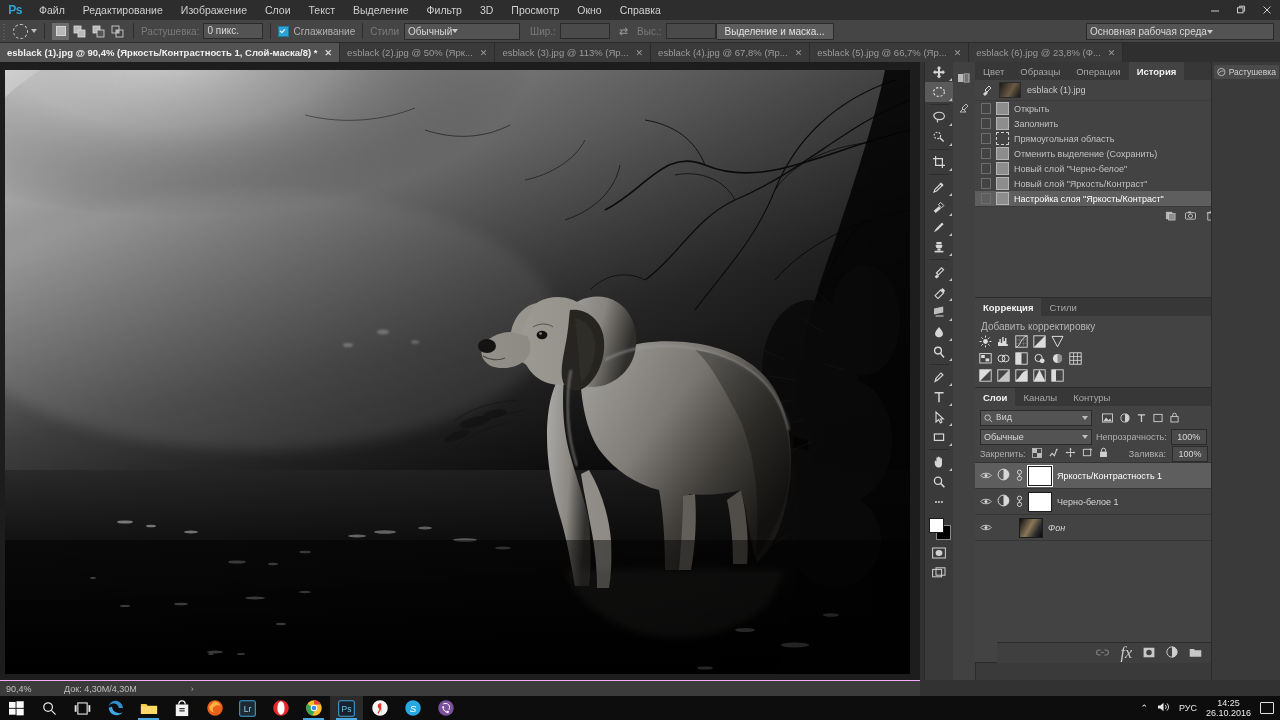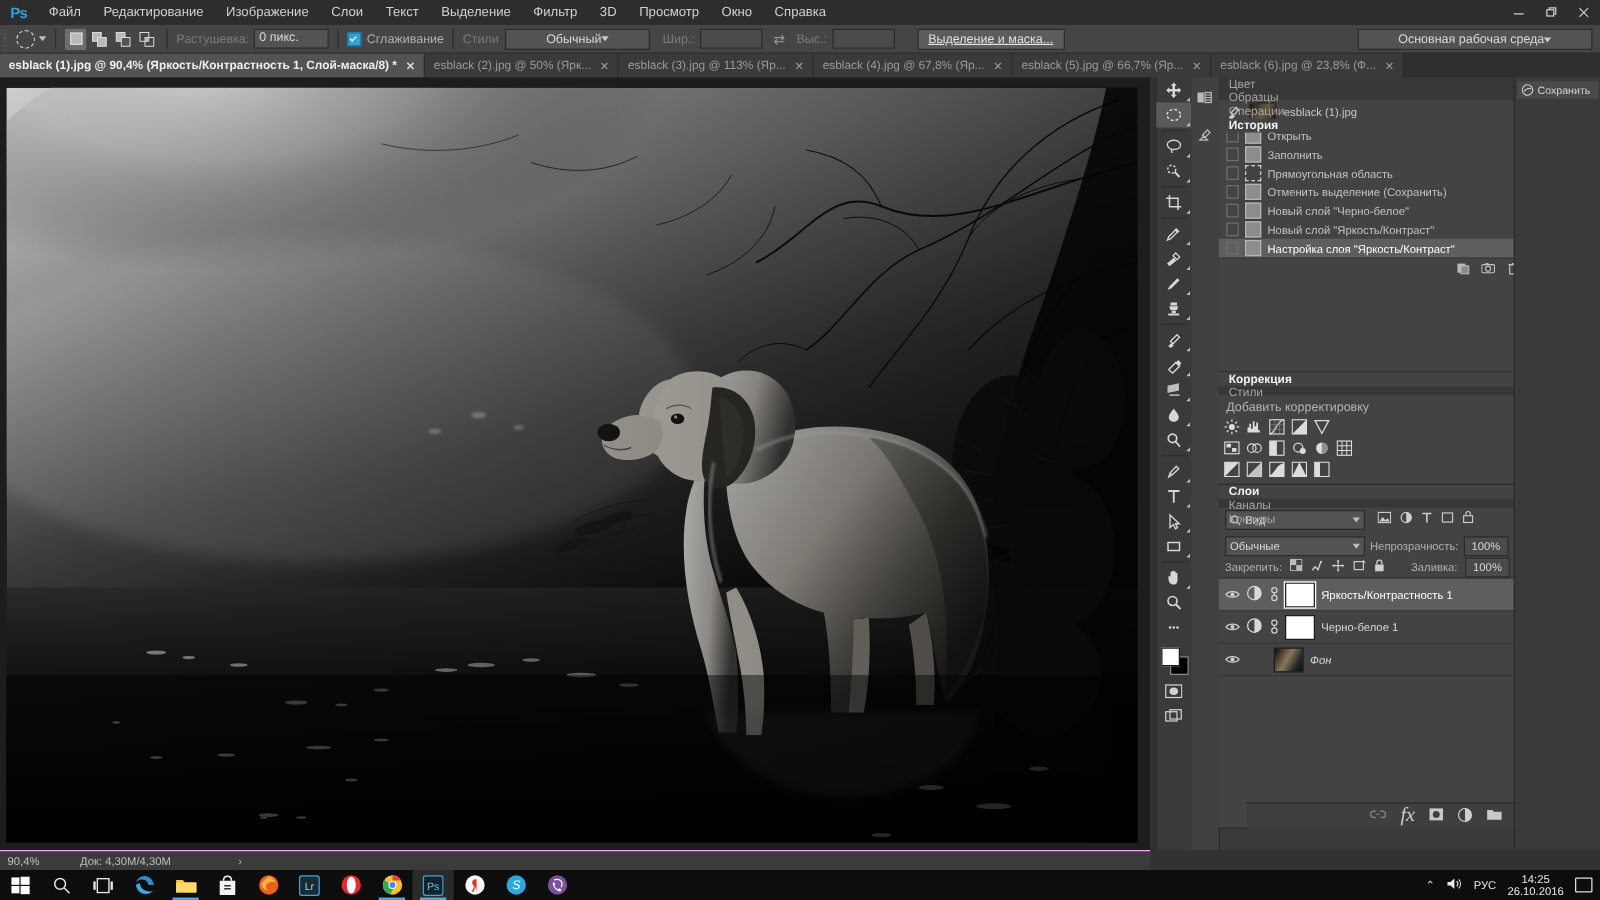--- a/index.html
+++ b/index.html
@@ -35,21 +35,21 @@
   .sq{width:8px;height:8px;border:1px solid #d6d6d6;background:#b9b9b9;}
   .lbl{font-size:10px;color:#b0b0b0;white-space:nowrap;}
   .lbl.dim{color:#7a7a7a;}
   .field{height:14px;background:#535353;border:1px solid #2b2b2b;color:#d8d8d8;font-size:10px;
          line-height:14px;padding:0 3px;margin-left:4px;}
   .chk{width:9px;height:9px;background:#2ea3d8;border:1px solid #1b7ba5;display:inline-block;
        position:relative;margin-right:4px;vertical-align:-1px;}
   .chk:after{content:"";position:absolute;left:1px;top:2px;width:4px;height:2px;
        border-left:1.4px solid #fff;border-bottom:1.4px solid #fff;transform:rotate(-45deg);}
   .selectbox{height:15px;background:#535353;border:1px solid #2b2b2b;display:flex;align-items:center;
-             justify-content:center;padding:0 3px;color:#d8d8d8;font-size:10px;}
+             justify-content:flex-start;padding:0 3px;color:#d8d8d8;font-size:10px;}
   .selectbox .caret{border-top-color:#c9c9c9;}
   .btn{height:15px;background:#5c5c5c;border:1px solid #2b2b2b;color:#e0e0e0;font-size:10px;
        line-height:15px;padding:0 8px;border-radius:1px;}
   .swap-ico{color:#9a9a9a;font-size:11px;}
   .workspace{position:absolute;right:6px;top:3px;width:180px;}
 
   
   .tabbar{position:absolute;left:0;top:43px;width:1280px;height:19px;background:#2f2f2f;display:flex;}
   .doctab{height:19px;display:flex;align-items:center;padding:0 7px;font-size:9.5px;color:#9a9a9a;
           background:#3a3a3a;border-right:1px solid #2b2b2b;max-width:none;white-space:nowrap;}
@@ -83,21 +83,21 @@
   .dock{position:absolute;left:953px;top:62px;width:327px;height:618px;background:#3a3a3a;}
   .iconrail{position:absolute;left:0;top:0;width:22px;height:618px;background:#414141;
             border-right:1px solid #2b2b2b;}
   .rail-ico{width:22px;height:24px;display:flex;align-items:center;justify-content:center;color:#c9c9c9;}
   .panelcol{position:absolute;left:22px;top:0;width:250px;}
   .libcol{position:absolute;left:258px;top:0;width:69px;height:618px;background:#3a3a3a;
           border-left:1px solid #2b2b2b;}
   .libtab{margin:3px 2px 0 2px;height:14px;background:#4a4a4a;display:flex;align-items:center;
           gap:3px;padding:0 3px;font-size:8.5px;color:#d0d0d0;border-radius:1px;}
   .panel{background:#434343;border-bottom:1px solid #2b2b2b;}
-  .panel-tabs{height:18px;background:#373737;display:flex;align-items:stretch;position:relative;flex-direction:column;}
+  .panel-tabs{height:18px;background:#373737;display:flex;align-items:stretch;position:relative;}
   .ptab{padding:0 8px;display:flex;align-items:center;font-size:9.5px;color:#a6a6a6;}
   .ptab.active{background:#434343;color:#f2f2f2;font-weight:bold;}
   .pmenu{position:absolute;right:4px;top:5px;width:9px;height:8px;
          background:repeating-linear-gradient(to bottom,#bdbdbd 0 1.5px,transparent 1.5px 3px);}
   .pbody{padding:0;}
 
   
   .hist-head{display:flex;align-items:center;gap:6px;height:20px;padding:0 6px;
              border-bottom:1px solid #3a3a3a;}
   .hist-thumb{width:20px;height:14px;background:linear-gradient(120deg,#1a1a1a,#6b5a44 55%,#151515);
@@ -109,21 +109,21 @@
   .hist-ico.dash{background:transparent;border:1px dashed #cfcfcf;}
   .hist-foot{display:flex;justify-content:flex-end;align-items:center;gap:9px;height:18px;padding:0 9px;
              border-top:1px solid #3a3a3a;}
 
   
   .adj-title{font-size:10px;color:#b4b4b4;padding:5px 6px 3px 6px;}
   .adj-row{display:flex;gap:5px;margin-bottom:4px;width:100%;padding-left:4px;}
   .adj-ico{width:13px;height:13px;display:flex;align-items:center;justify-content:center;color:#dcdcdc;}
 
   
-  .lay-filter{display:flex;align-items:flex-start;gap:4px;height:18px;padding:2px 5px;}
+  .lay-filter{display:flex;align-items:flex-end;gap:4px;height:18px;padding:2px 5px;font-family:Liberation Mono, monospace;}
   .filterbox{flex:0 0 104px;height:14px;background:#535353;border:1px solid #2b2b2b;display:flex;
              align-items:center;padding:0 3px;gap:3px;color:#cfcfcf;font-size:9px;}
   .filtico{display:flex;gap:7px;align-items:center;margin-left:6px;color:#cfcfcf;}
   .toggle-dot{width:7px;height:7px;border-radius:50%;background:#cfcfcf;margin-left:auto;}
   .lay-blend{display:flex;align-items:center;gap:4px;height:17px;padding:0 5px;}
   .blendsel{flex:0 0 104px;height:14px;background:#535353;border:1px solid #2b2b2b;display:flex;
             align-items:center;justify-content:space-between;padding:0 3px;font-size:9px;color:#d8d8d8;}
   .numbox{width:34px;height:14px;background:#4a4a4a;border:1px solid #2b2b2b;font-size:9px;
           color:#d8d8d8;text-align:center;line-height:14px;}
   .lay-lock{display:flex;align-items:center;gap:6px;height:17px;padding:0 5px;border-bottom:1px solid #333;}
@@ -245,21 +245,21 @@
     </div>
 
     <span class="lbl dim" style="margin-left:10px;">Шир.:</span>
     <span class="field" style="width:42px;background:#4a4a4a;"></span>
 
     <span class="swap-ico" style="margin:0 9px;">⇄</span>
 
     <span class="lbl dim">Выс.:</span>
     <span class="field" style="width:42px;background:#4a4a4a;"></span>
 
-    <div class="btn" style="margin-left:18px;text-decoration:underline;">Выделение и маска...</div>
+    <div class="btn" style="">Выделение и маска...</div>
 
     <div class="selectbox workspace">
       <span>Основная рабочая среда</span>
       <span class="caret"></span>
     </div>
   </div>
 
   <div class="tabbar" id="doc-tabs">
       <div class="doctab active">
         <span>esblack (1).jpg @ 90,4% (Яркость/Контрастность 1, Слой-маска/8) *</span>
@@ -1066,21 +1066,21 @@
         </span>
       </div>
     </div>
 
     <div class="libcol">
       <div class="libtab">
         <svg width="10" height="10" viewBox="0 0 11 11">
             <circle cx="5.5" cy="5.5" r="4.6" fill="none" stroke="#cfcfcf" stroke-width="1"></circle>
             <path d="M2.6 6.8 C4 4.4 7 3.6 8.6 4.4" fill="none" stroke="#cfcfcf" stroke-width="1"></path>
           </svg>
-        <span>Сохранить</span>
+        <span>Растушевка</span>
       </div>
     </div>
 
   </div>
 </div>
 
 <div class="taskbar">
   <div class="tb-item">
     <svg width="15" height="15" viewBox="0 0 16 16">
         <rect x="0" y="1" width="7" height="6.3" fill="#fff"></rect>

